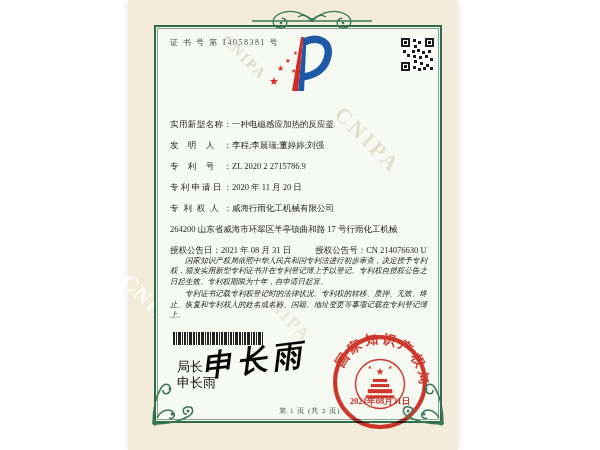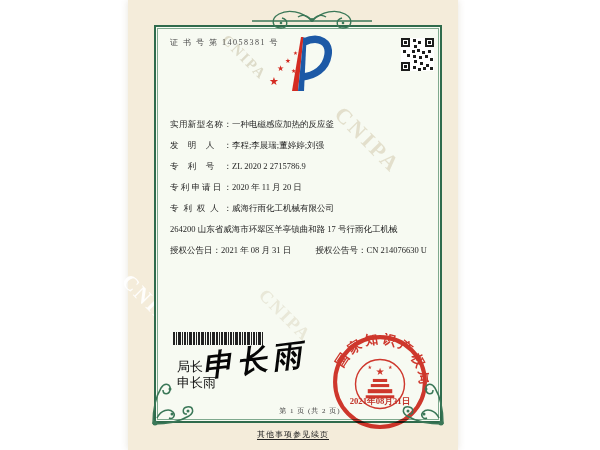--- a/index.html
+++ b/index.html
@@ -36,21 +36,21 @@
     position:absolute;left:0;top:62px;width:100%;text-align:center;
     font-size:18px;font-weight:bold;letter-spacing:2px;color:#141414;
   }
   .fields{position:absolute;left:14px;right:13px;top:93px;font-size:8.5px;color:#1f1f1f;}
   .field-row{display:flex;margin-bottom:11.5px;line-height:9.5px;}
   .field-label{
     display:inline-block;width:62px;flex:0 0 62px;
     text-align:justify;text-align-last:justify;white-space:nowrap;
   }
   .field-value{flex:1;}
-  .grant-row{display:flex;gap:16px;margin-top:1px;line-height:9.5px;justify-content:space-between;}
+  .grant-row{display:flex;gap:24px;margin-top:1px;line-height:9.5px;}
   .grant-item{white-space:nowrap;}
 
   .paras{
     position:absolute;left:14px;right:13px;top:229px;
     font-size:7.5px;line-height:10.4px;color:#202020;
     text-align:justify;font-style:italic;
   }
   .paras p{margin:0 0 2px 0;text-indent:2em;}
 
   .barcode{position:absolute;left:17px;top:305px;width:90px;height:13px;}
@@ -184,20 +184,24 @@
         </div>
         <div class="field-row">
           <span class="field-value">264200 山东省威海市环翠区羊亭镇曲和路 17 号行雨化工机械</span>
         </div>
         <div class="grant-row">
           <span class="grant-item"><span>授权公告日：</span><span>2021 年 08 月 31 日</span></span>
           <span class="grant-item"><span>授权公告号：</span><span>CN 214076630 U</span></span>
         </div>
       </div>
 
+      <div class="paras">
+        <p>国家知识产权局依照中华人民共和国专利法进行初步审查，决定授予专利权，颁发实用新型专利证书并在专利登记簿上予以登记。专利权自授权公告之日起生效。专利权期限为十年，自申请日起算。</p>
+        <p>专利证书记载专利权登记时的法律状况。专利权的转移、质押、无效、终止、恢复和专利权人的姓名或名称、国籍、地址变更等事项记载在专利登记簿上。</p>
+      </div>
 
       <svg class="barcode" viewBox="0 0 90 13" preserveAspectRatio="none">
         <g fill="#222">
           <rect x="0" width="2" height="13"></rect>
             <rect x="3" width="1" height="13"></rect>
             <rect x="5" width="3" height="13"></rect>
           <rect x="9" width="1" height="13"></rect>
             <rect x="11" width="2" height="13"></rect>
             <rect x="14" width="1" height="13"></rect>
           <rect x="16" width="3" height="13"></rect>
@@ -278,17 +282,14 @@
           <circle cx="4" cy="43" r="2.5"></circle>
             <circle cx="19" cy="9" r="1.5"></circle>
             <circle cx="37" cy="31" r="1.5"></circle>
             <circle cx="21" cy="34" r="1.5"></circle>
         </g>
       </svg>
 
       <div class="page-footer">第 1 页 (共 2 页)</div>
     </div>
 
-    <div class="continuation">
-      <span>其他事项参见续页</span>
-    </div>
   </div>
 </div>
 
 </body></html>

